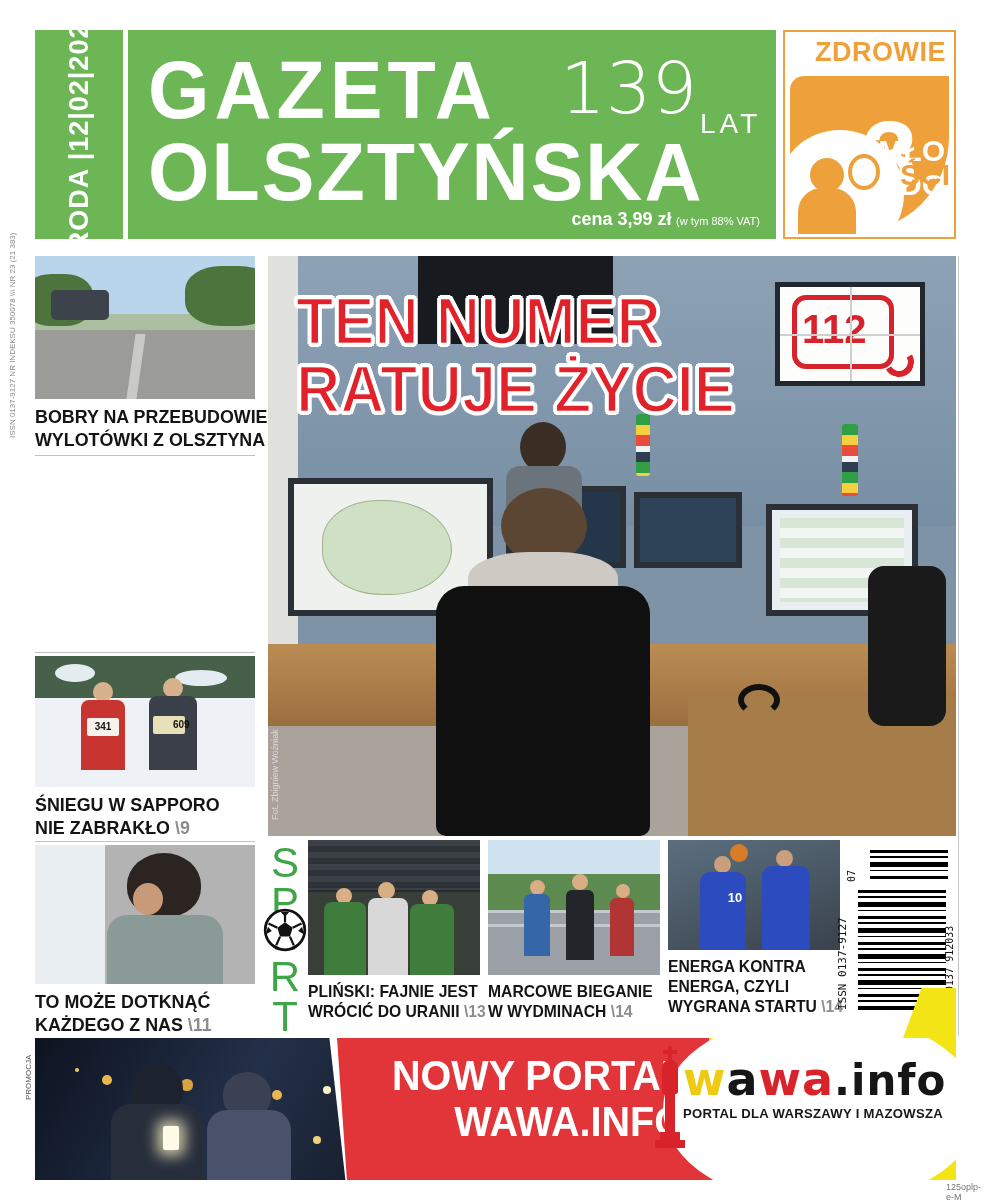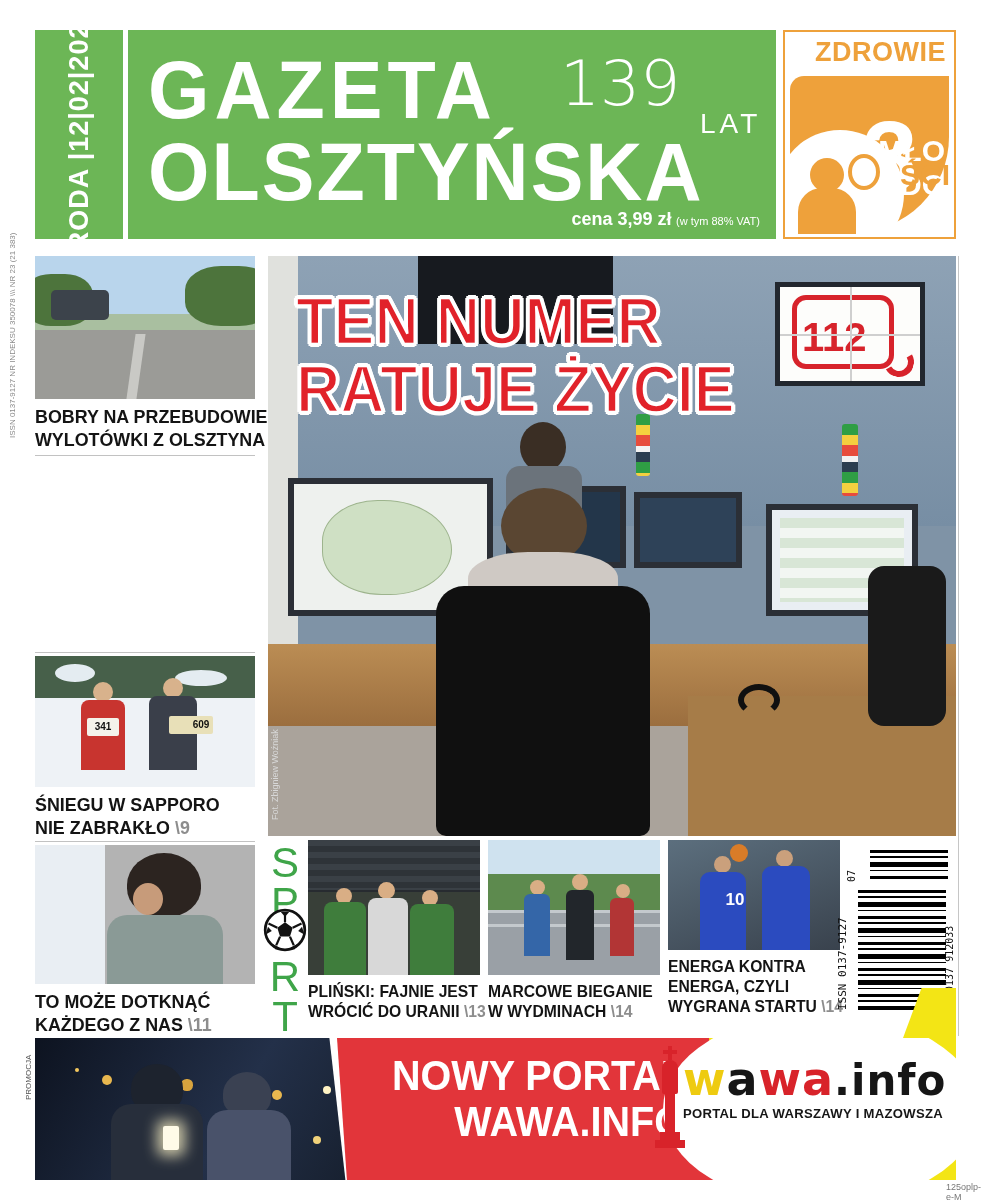--- a/index.html
+++ b/index.html
@@ -8,21 +8,21 @@
   .abs { position:absolute; }
 
   
   .green { background:#6cb656; }
   #mast-date { left:35px; top:30px; width:88px; height:209px; display:flex; align-items:center; justify-content:center; }
   #mast-date .vtxt { writing-mode:vertical-rl; transform:rotate(180deg); color:#fff; font-weight:bold; font-size:27px; letter-spacing:1px; white-space:nowrap; }
   #mast-main { left:128px; top:30px; width:648px; height:209px; }
   .mast-title { position:absolute; left:20px; color:#fff; font-weight:bold; letter-spacing:5px; font-size:79px; line-height:1; transform:scaleY(1.04); transform-origin:left top; }
   #mast-t1 { top:18px; }
   #mast-t2 { top:100px; letter-spacing:2px; }
-  #mast-139 { position:absolute; left:432px; top:22px; color:#fff; font-family:"DejaVu Sans", sans-serif; font-weight:200; font-size:63px; line-height:1; }
+  #mast-139 { position:absolute; left:432px; top:22px; color:#fff; font-family:"DejaVu Sans", sans-serif; font-weight:200; font-size:72px; line-height:1; }
   #mast-lat { position:absolute; left:572px; top:78px; color:#fff; font-size:28px; letter-spacing:4px; }
   #mast-tagline { position:absolute; left:22px; bottom:10px; color:#fff; font-weight:bold; font-size:15px; letter-spacing:0.4px; white-space:nowrap; }
   #mast-price { position:absolute; right:16px; bottom:9px; color:#fff; white-space:nowrap; }
   #mast-price .p1 { font-weight:bold; font-size:18px; }
   #mast-price .p2 { font-size:11px; }
 
   
   #badge { left:783px; top:30px; width:173px; height:209px; background:#fff; border:2px solid #eea13b; overflow:hidden; }
   #badge .zdrowie { position:absolute; top:5px; right:8px; color:#eea13b; font-weight:bold; font-size:27px; letter-spacing:0.5px; }
   #badge .blob { position:absolute; left:5px; top:44px; right:5px; bottom:5px; background:#eea13b; border-radius:14px 0 95px 0; }
@@ -69,21 +69,21 @@
   .sc4 .facew { background:#c79b7a; border-radius:50%; }
   .sc4 .bodyw { background:#8a9a96; border-radius:20px 20px 0 0; }
 
   
   #main-photo { left:268px; top:256px; width:688px; height:580px; background:#7f93a6; overflow:hidden; }
   #mp-wall { left:0; top:0; width:688px; height:270px; background:linear-gradient(#8ea2b5,#778ea4); }
   #mp-pillar { left:0; top:0; width:30px; height:430px; background:#e0e1dd; }
   #mp-tv { left:150px; top:0; width:195px; height:88px; background:#171a1f; }
   #mp-board { left:507px; top:26px; width:150px; height:104px; background:#fdfdfb; border:5px solid #22272e; }
   #mp-shield { position:absolute; left:12px; top:8px; width:102px; height:74px; border:5px solid #d7232b; border-radius:14px; }
-  #mp-112 { position:absolute; left:22px; top:30px; color:#d7232b; font-weight:bold; font-size:40px; line-height:1; }
+  #mp-112 { position:absolute; left:22px; top:22px; color:#d7232b; font-weight:bold; font-size:40px; line-height:1; }
   #mp-handset { position:absolute; right:6px; bottom:4px; width:30px; height:30px; border:6px solid #d7232b; border-radius:50%; border-top-color:transparent; border-left-color:transparent; transform:rotate(15deg); }
   .seam-v { position:absolute; left:50%; top:0; width:2px; height:100%; background:#cfcfcf; }
   .seam-h { position:absolute; top:50%; left:0; height:2px; width:100%; background:#cfcfcf; }
   .tower { background:repeating-linear-gradient(180deg,#2f9e44 0 11px,#f4d03f 11px 21px,#e74c3c 21px 32px,#f2f2f2 32px 38px,#2c3e50 38px 48px); border-radius:3px; }
   .mon { position:absolute; border:6px solid #2b2f36; }
   #mon-map { left:20px; top:222px; width:205px; height:138px; background:#eef1ee; }
   #mon-map .land { position:absolute; left:28px; top:16px; width:130px; height:95px; background:#cfe0c4; border:1px solid #9db48d; border-radius:45% 55% 50% 48%; }
   #mon-a { left:238px; top:230px; width:120px; height:82px; background:#23364a; }
   #mon-b { left:366px; top:236px; width:108px; height:76px; background:#2e4258; }
   #mon-c { left:498px; top:248px; width:152px; height:112px; background:#e9eef3; }
@@ -113,21 +113,21 @@
   .sp-head { position:absolute; left:0; color:#141414; font-weight:bold; font-size:16.5px; line-height:1.2; transform:scaleX(0.95); transform-origin:left; white-space:nowrap; }
   .sv { background:linear-gradient(#272b30 0 52px, #383f38 52px 100%); }
   .sv .row { background:repeating-linear-gradient(180deg,#3a4046 0 6px,#2e3338 6px 12px); }
   .sv .jersey { border-radius:8px 8px 0 0; }
   .sv .skin { background:#d9ae85; border-radius:50%; }
   .sr { background:linear-gradient(#cfe2ef 0 34px, #5d8a4e 34px 72px, #9aa0a6 72px 100%); }
   .sr .runner { border-radius:6px 6px 0 0; }
   .sr .skin { background:#d9ae85; border-radius:50%; }
   .sr .rail { background:#c4c9cd; }
   .sh { background:linear-gradient(160deg,#5c6f7e,#39424d); }
-  .sh .jersey { background:#2b4bbf; border-radius:10px 10px 0 0; color:#fff; font-weight:bold; font-size:17px; text-align:center;padding-left:24px; }
+  .sh .jersey { background:#2b4bbf; border-radius:10px 10px 0 0; color:#fff; font-weight:bold; font-size:13px; text-align:center;padding-left:24px; }
   .sh .skin { background:#caa07c; border-radius:50%; }
   .sh .ball { background:#d97c28; border-radius:50%; }
 
   
   #bc { left:840px; top:846px; width:118px; height:196px; }
   .bars { position:absolute; background:repeating-linear-gradient(180deg,#000 0 3px,#fff 3px 6px,#000 6px 8px,#fff 8px 12px,#000 12px 17px,#fff 17px 20px,#000 20px 21px,#fff 21px 26px); }
   #bc-small { left:30px; top:4px; width:78px; height:30px; }
   #bc-big { left:18px; top:44px; width:88px; height:120px; }
   #bc-issue { left:6px; top:4px; height:32px; font-family:"DejaVu Sans Mono",monospace; font-size:10px; color:#111; }
   #bc-issn { left:-4px; top:44px; height:120px; font-family:"DejaVu Sans Mono",monospace; font-size:11px; color:#111; }
@@ -216,21 +216,21 @@
 
   <div class="abs sb-item" style="top:656px;height:185px;">
     <div class="sb-photo sc3" style="height:131px;">
       <div class="ph snowpatch" style="left:20px;top:8px;width:40px;height:18px;"></div>
       <div class="ph snowpatch" style="left:140px;top:14px;width:52px;height:16px;"></div>
       <div class="ph head" style="left:58px;top:26px;width:20px;height:20px;"></div>
       <div class="ph skier" style="left:46px;top:44px;width:44px;height:70px;background:#c8342f;"></div>
       <div class="ph bib" style="left:52px;top:62px;width:32px;height:18px;">341</div>
       <div class="ph head" style="left:128px;top:22px;width:20px;height:20px;"></div>
       <div class="ph skier" style="left:114px;top:40px;width:48px;height:74px;background:#3a3f4a;"></div>
-      <div class="ph bib" style="left:134px;top:60px;width:44px;height:18px;background:#e8e0b8;padding-left:20px;">609</div>
+      <div class="ph bib" style="left:118px;top:60px;width:32px;height:18px;background:#e8e0b8;padding-left:20px;">609</div>
     </div>
     <div class="sb-head" style="top:138px;"><span>ŚNIEGU W SAPPORO</span></div>
     <div class="sb-head" style="top:161px;"><span>NIE ZABRAKŁO</span> <span class="pagenum">\9</span></div>
   </div>
   <div class="abs rule" style="top:841px;"></div>
 
   <div class="abs sb-item" style="top:845px;height:190px;">
     <div class="sb-photo sc4" style="height:139px;">
       <div class="ph hairc" style="left:92px;top:8px;width:74px;height:64px;"></div>
       <div class="ph facew" style="left:98px;top:38px;width:30px;height:32px;"></div>

